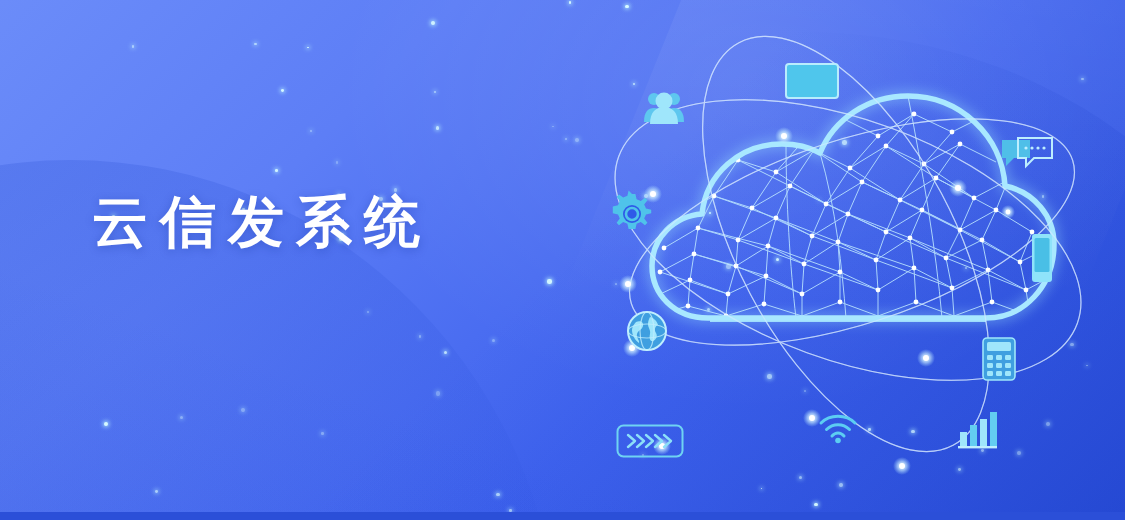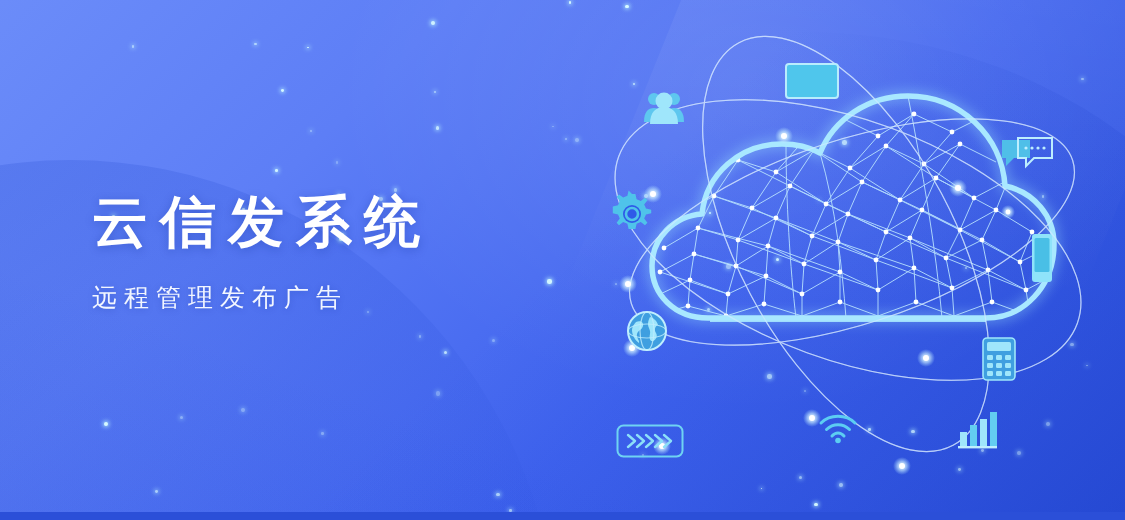--- a/index.html
+++ b/index.html
@@ -157,21 +157,20 @@
       <div class="sp" style="width: 4.49813px; height: 4.49813px; left: 767.042px; top: 374.124px; opacity: 0.67;"></div>
       <div class="sp" style="width: 3.84865px; height: 3.84865px; left: 378.699px; top: 197.254px; opacity: 0.61;"></div>
       <div class="sp" style="width: 1.8732px; height: 1.8732px; left: 817.87px; top: 198.979px; opacity: 0.38;"></div>
       <div class="sp" style="width: 2.97573px; height: 2.97573px; left: 980.892px; top: 449.235px; opacity: 0.56;"></div>
       <div class="sp" style="width: 2.44274px; height: 2.44274px; left: 321.071px; top: 432.435px; opacity: 0.43;"></div>
       <div class="sp" style="width: 2.51081px; height: 2.51081px; left: 254.219px; top: 42.7314px; opacity: 0.68;"></div>
     </div>
 
   <div class="text-block">
     <div class="headline">云信发系统</div>
-    <div class="subline">远程管理发布广告</div>
   </div>
 
   <div id="illo">
     <svg viewBox="0 0 520 490" preserveAspectRatio="none" aria-hidden="true">
       <defs>
         <clipPath id="cloudClip">
           <path d="M118,300
                    C84,300 62,276 62,248
                    C62,220 84,198 112,196
                    C116,156 150,126 192,126

